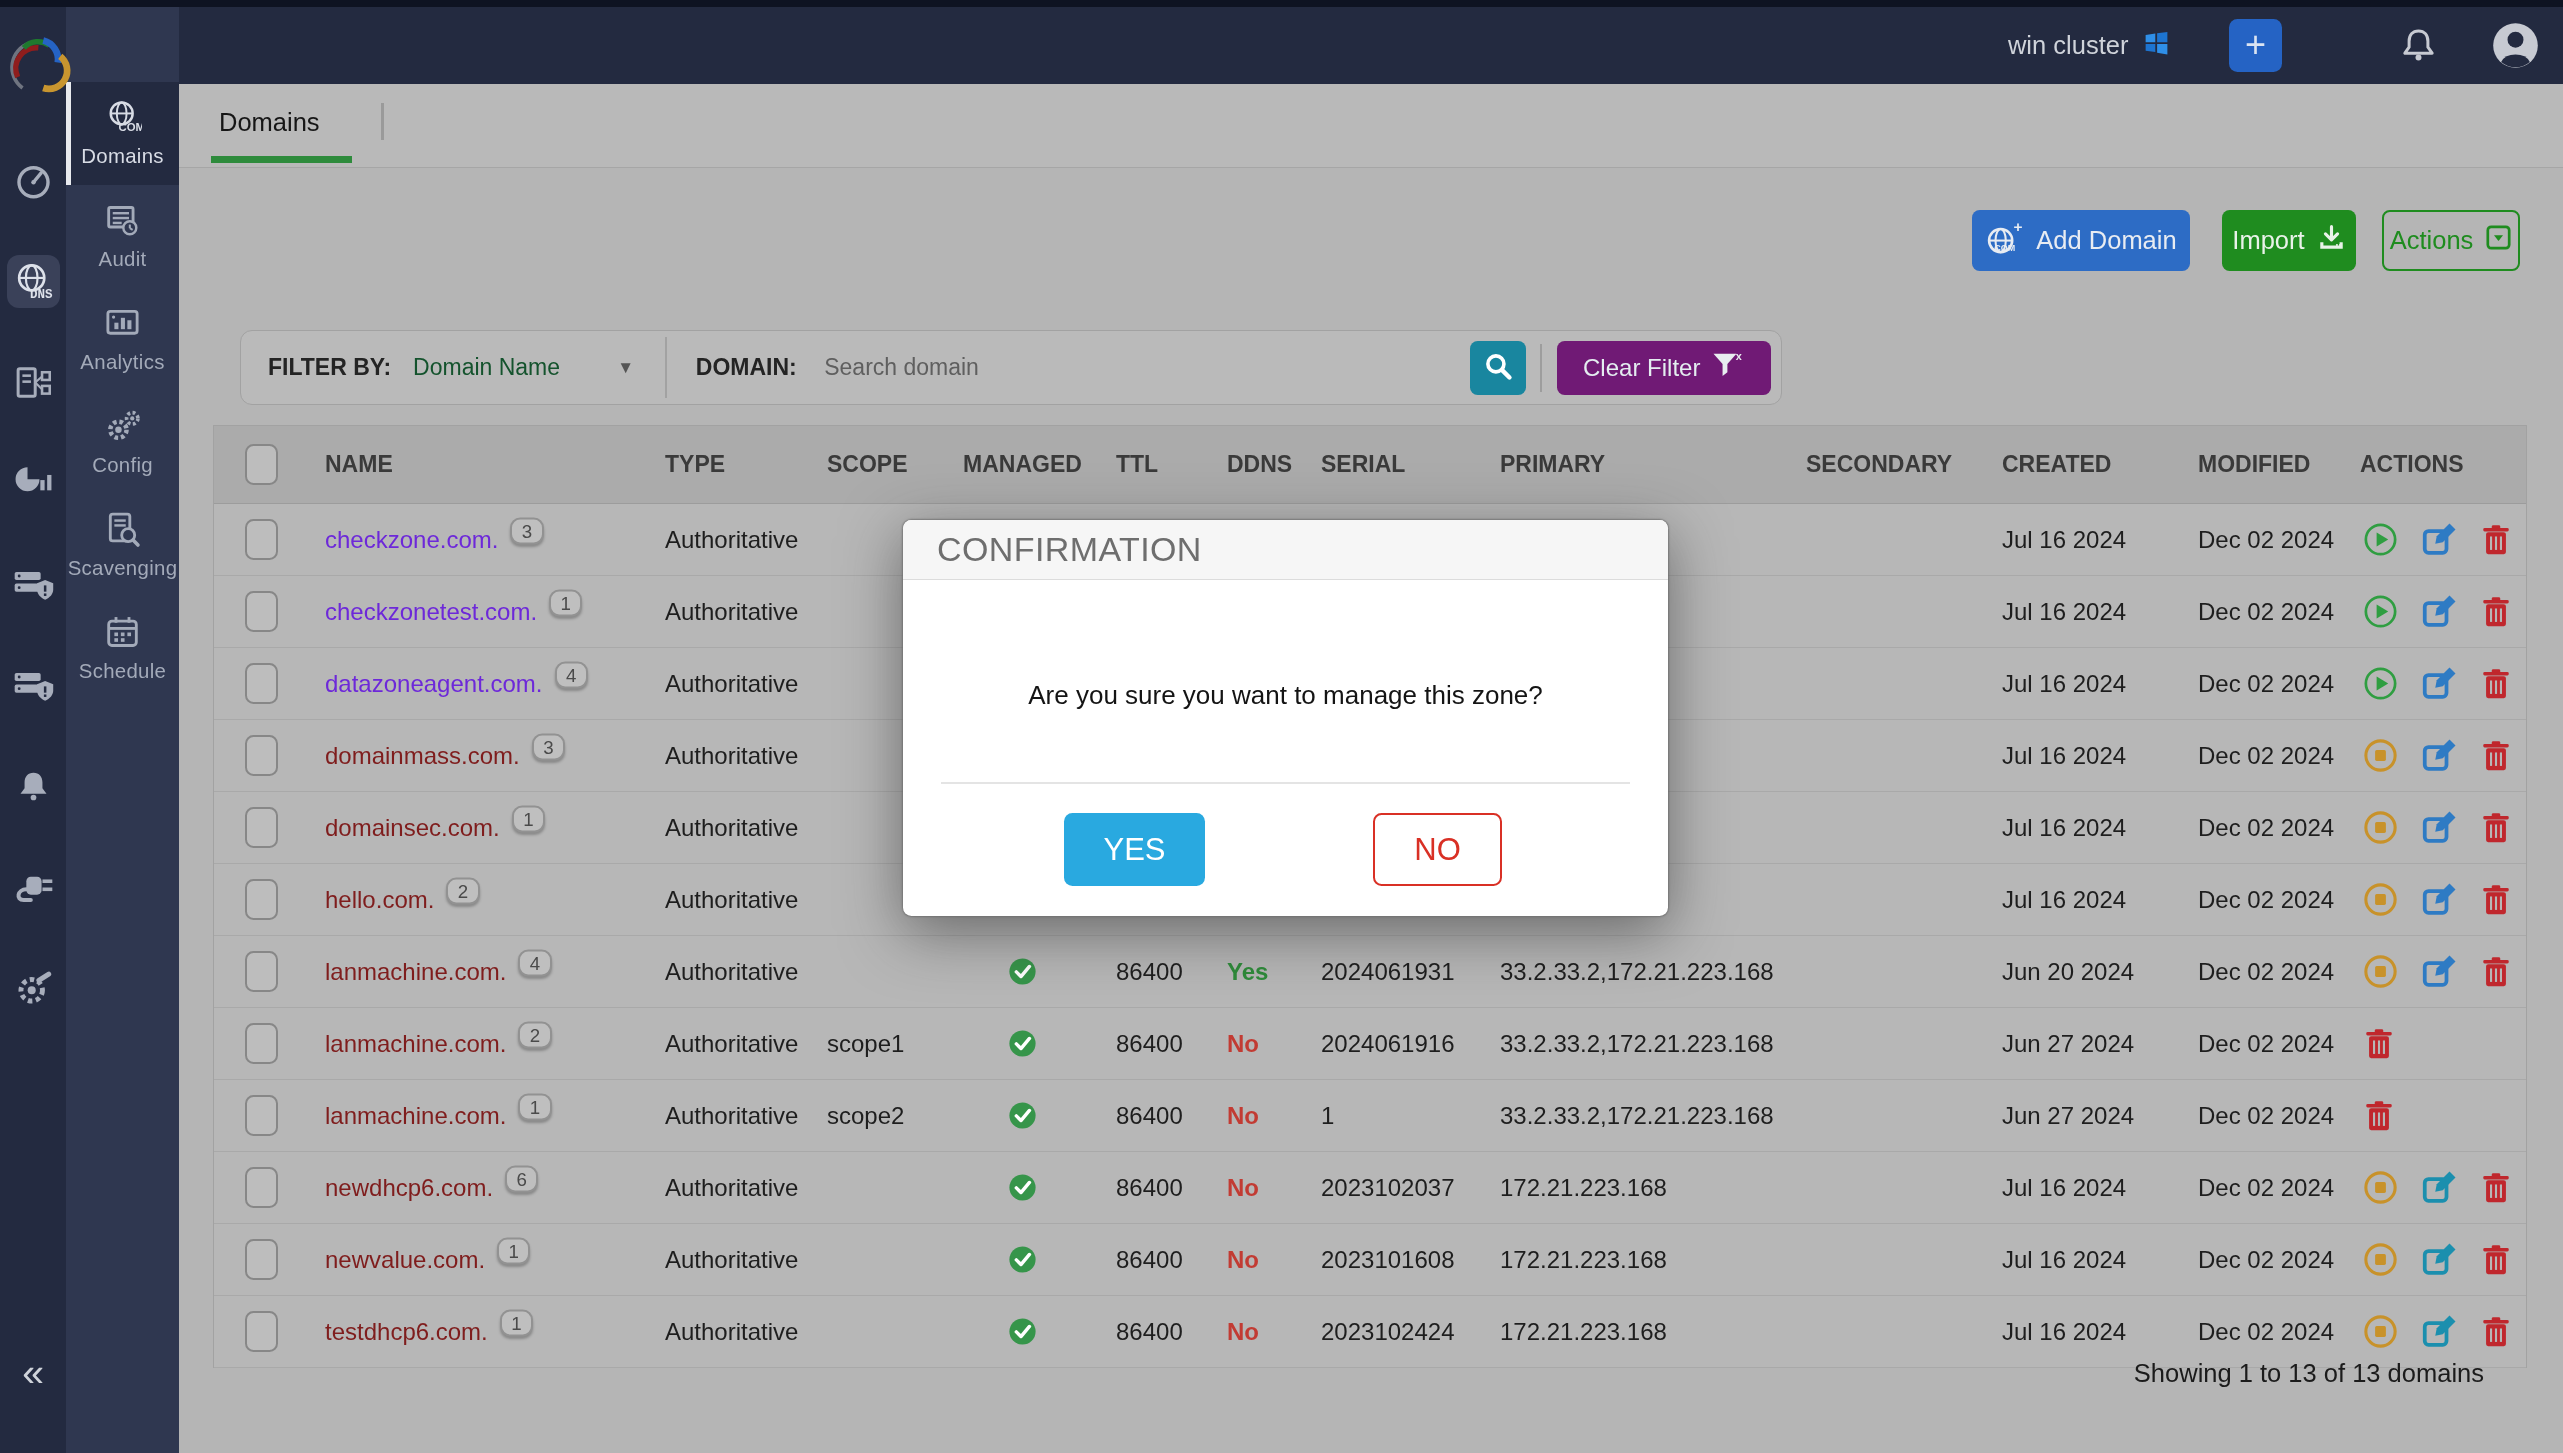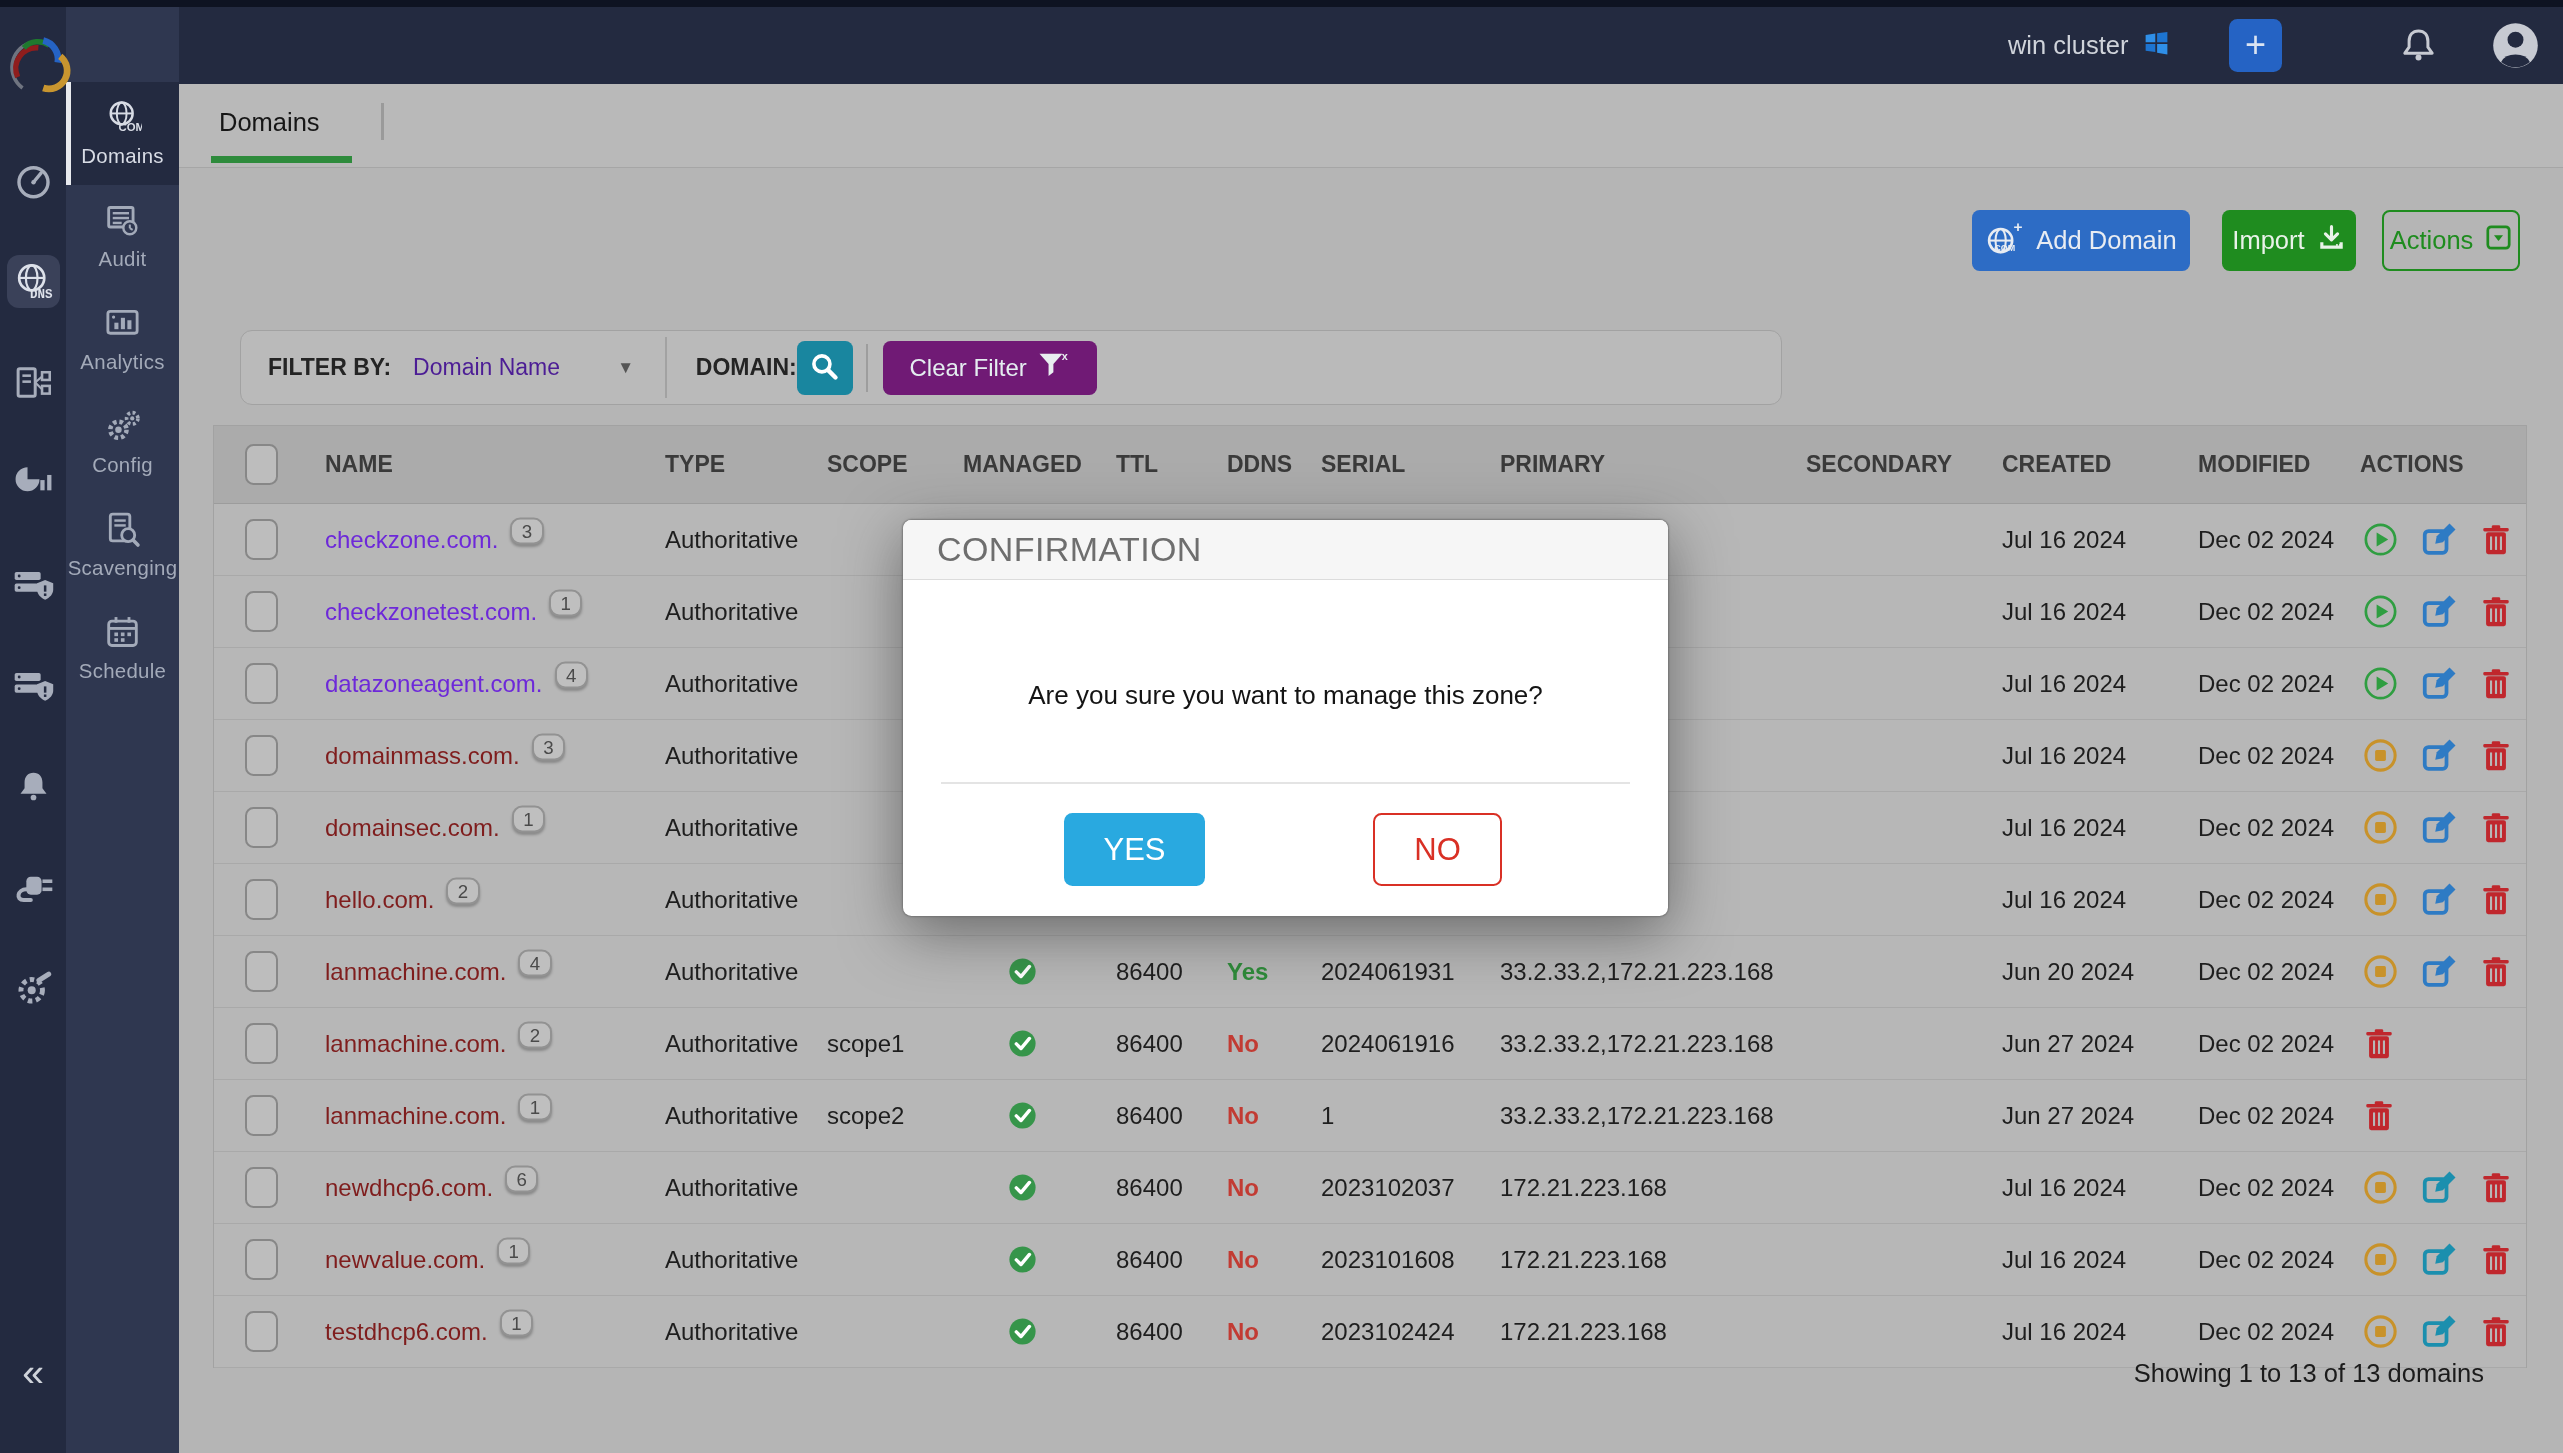--- a/index.html
+++ b/index.html
@@ -46,21 +46,21 @@
   .btn-add{position:absolute;left:1972px;top:210px;width:218px;height:61px;background:#2d6cc5;color:#e8ecf2;z-index:2;}
   .btn-import{position:absolute;left:2222px;top:210px;width:134px;height:61px;background:#1f8c1f;color:#e9f2e9;z-index:2;}
   .btn-actions{position:absolute;left:2382px;top:210px;width:138px;height:61px;background:transparent;
                border:2.6px solid #1f8c1f;color:#1f8c1f;z-index:2;}
 
   
   .filter-panel{position:absolute;left:240px;top:330px;width:1542px;height:75px;border:1.7px solid #a2a2a2;
                 border-radius:12px;background:#bababa;display:flex;align-items:center;box-sizing:border-box;z-index:2;}
   .filter-label{font-size:23px;font-weight:bold;color:#242424;margin-left:27px;}
   .filter-select{display:flex;align-items:center;justify-content:space-between;width:221px;margin-left:22px;cursor:pointer;}
-  .filter-select .val{font-size:23px;color:#4c1d95;}
+  .filter-select .val{font-size:23px;color:#14532d;}
   .filter-select .caret{font-size:17px;color:#555;}
   .v-div{width:1.7px;height:61px;background:#a2a2a2;margin-left:31px;}
   .domain-label{font-size:23px;font-weight:bold;color:#242424;margin-left:29px;}
   .search-input{flex:1;margin-left:25.5px;background:transparent;border:none;outline:none;font-size:23px;color:#333;
                 font-family:inherit;}
   .search-input::placeholder{color:#5f5f5f;}
   .search-btn{width:56px;height:54px;background:#19869f;border-radius:7.7px;display:flex;align-items:center;
               justify-content:center;margin-right:13.6px;cursor:pointer;}
   .clear-div{width:1.7px;height:48px;background:#9d9d9d;margin-right:15.3px;}
   .clear-btn{width:214px;height:54px;background:#701a75;border-radius:7.7px;color:#e4edf0;font-size:24px;
@@ -336,20 +336,21 @@
   </div>
 
   <div class="filter-panel">
     <span class="filter-label">FILTER BY:</span>
     <div class="filter-select">
       <span class="val">Domain Name</span>
       <span class="caret">▼</span>
     </div>
     <div class="v-div"></div>
     <span class="domain-label">DOMAIN:</span>
+    <input class="search-input" type="text" placeholder="Search domain" style="">
     <div class="search-btn">
       <span>
         <svg width="31" height="31" viewBox="0 0 24 24">
             <circle cx="10" cy="10" r="6.2" stroke="#fff" stroke-width="2.8" fill="none"></circle>
             <line x1="14.8" y1="14.8" x2="20.5" y2="20.5" stroke="#fff" stroke-width="3.4" stroke-linecap="round"></line>
           </svg>
       </span>
     </div>
     <div class="clear-div"></div>
     <div class="clear-btn">

